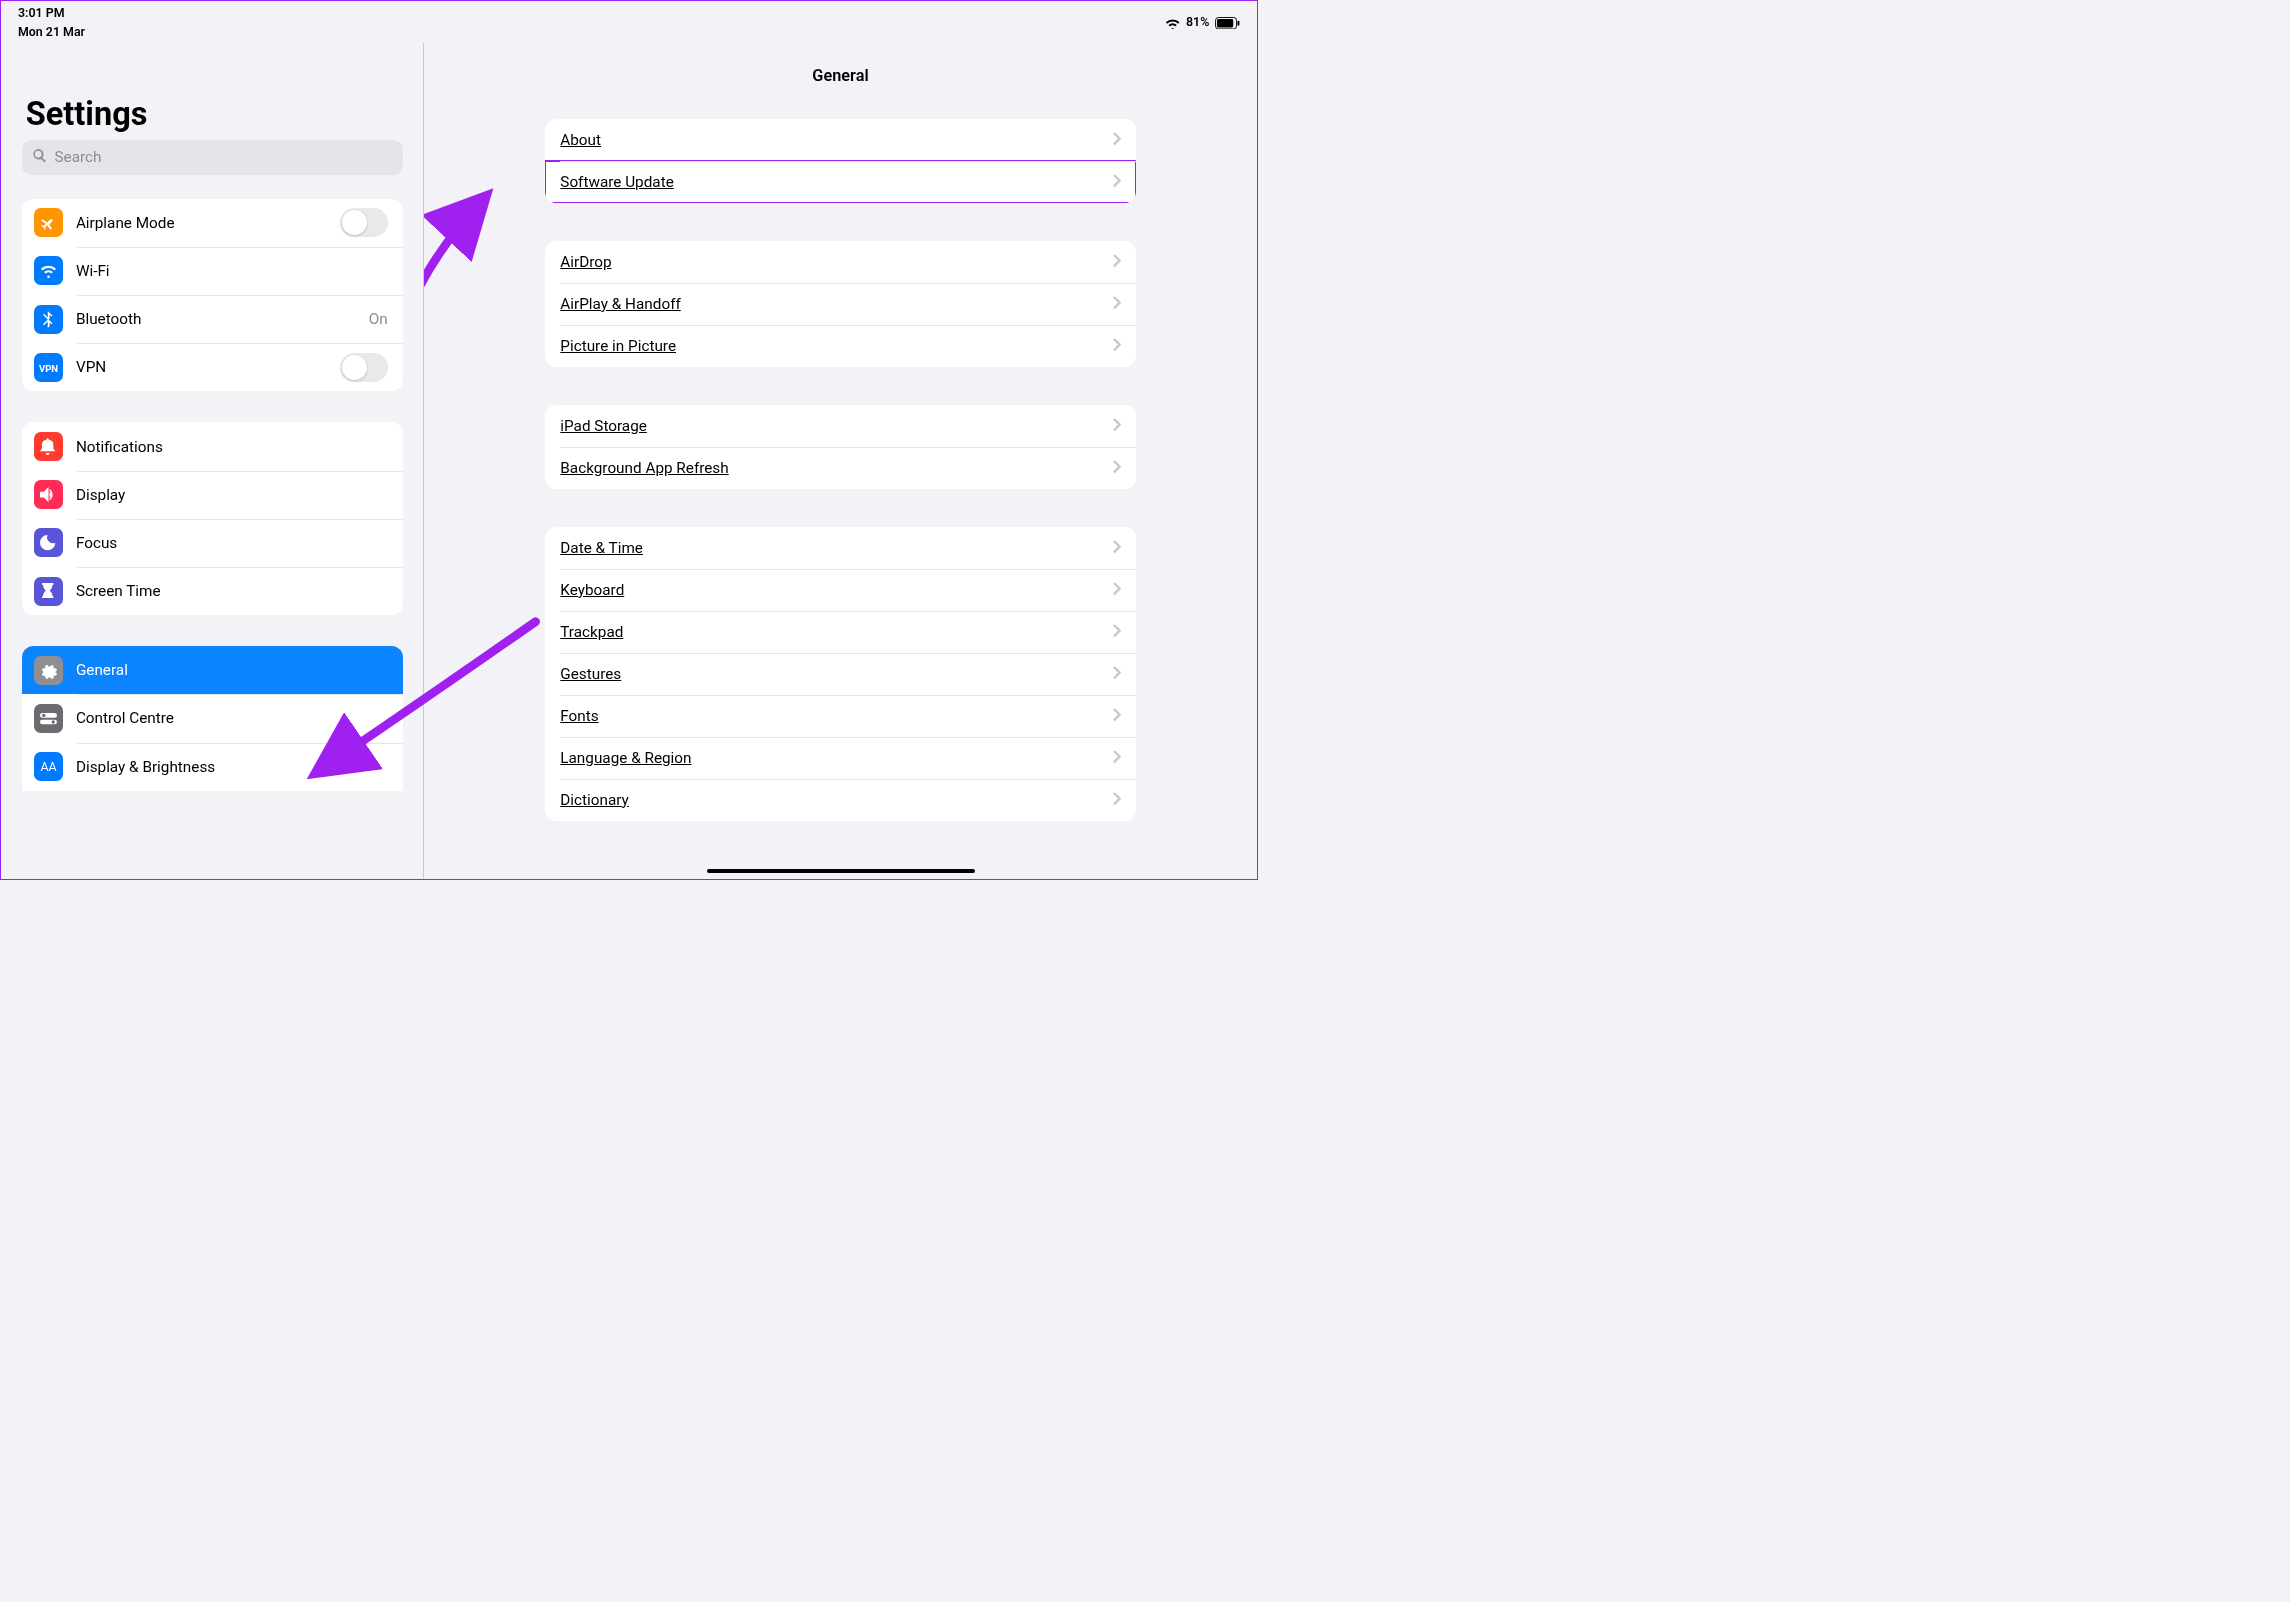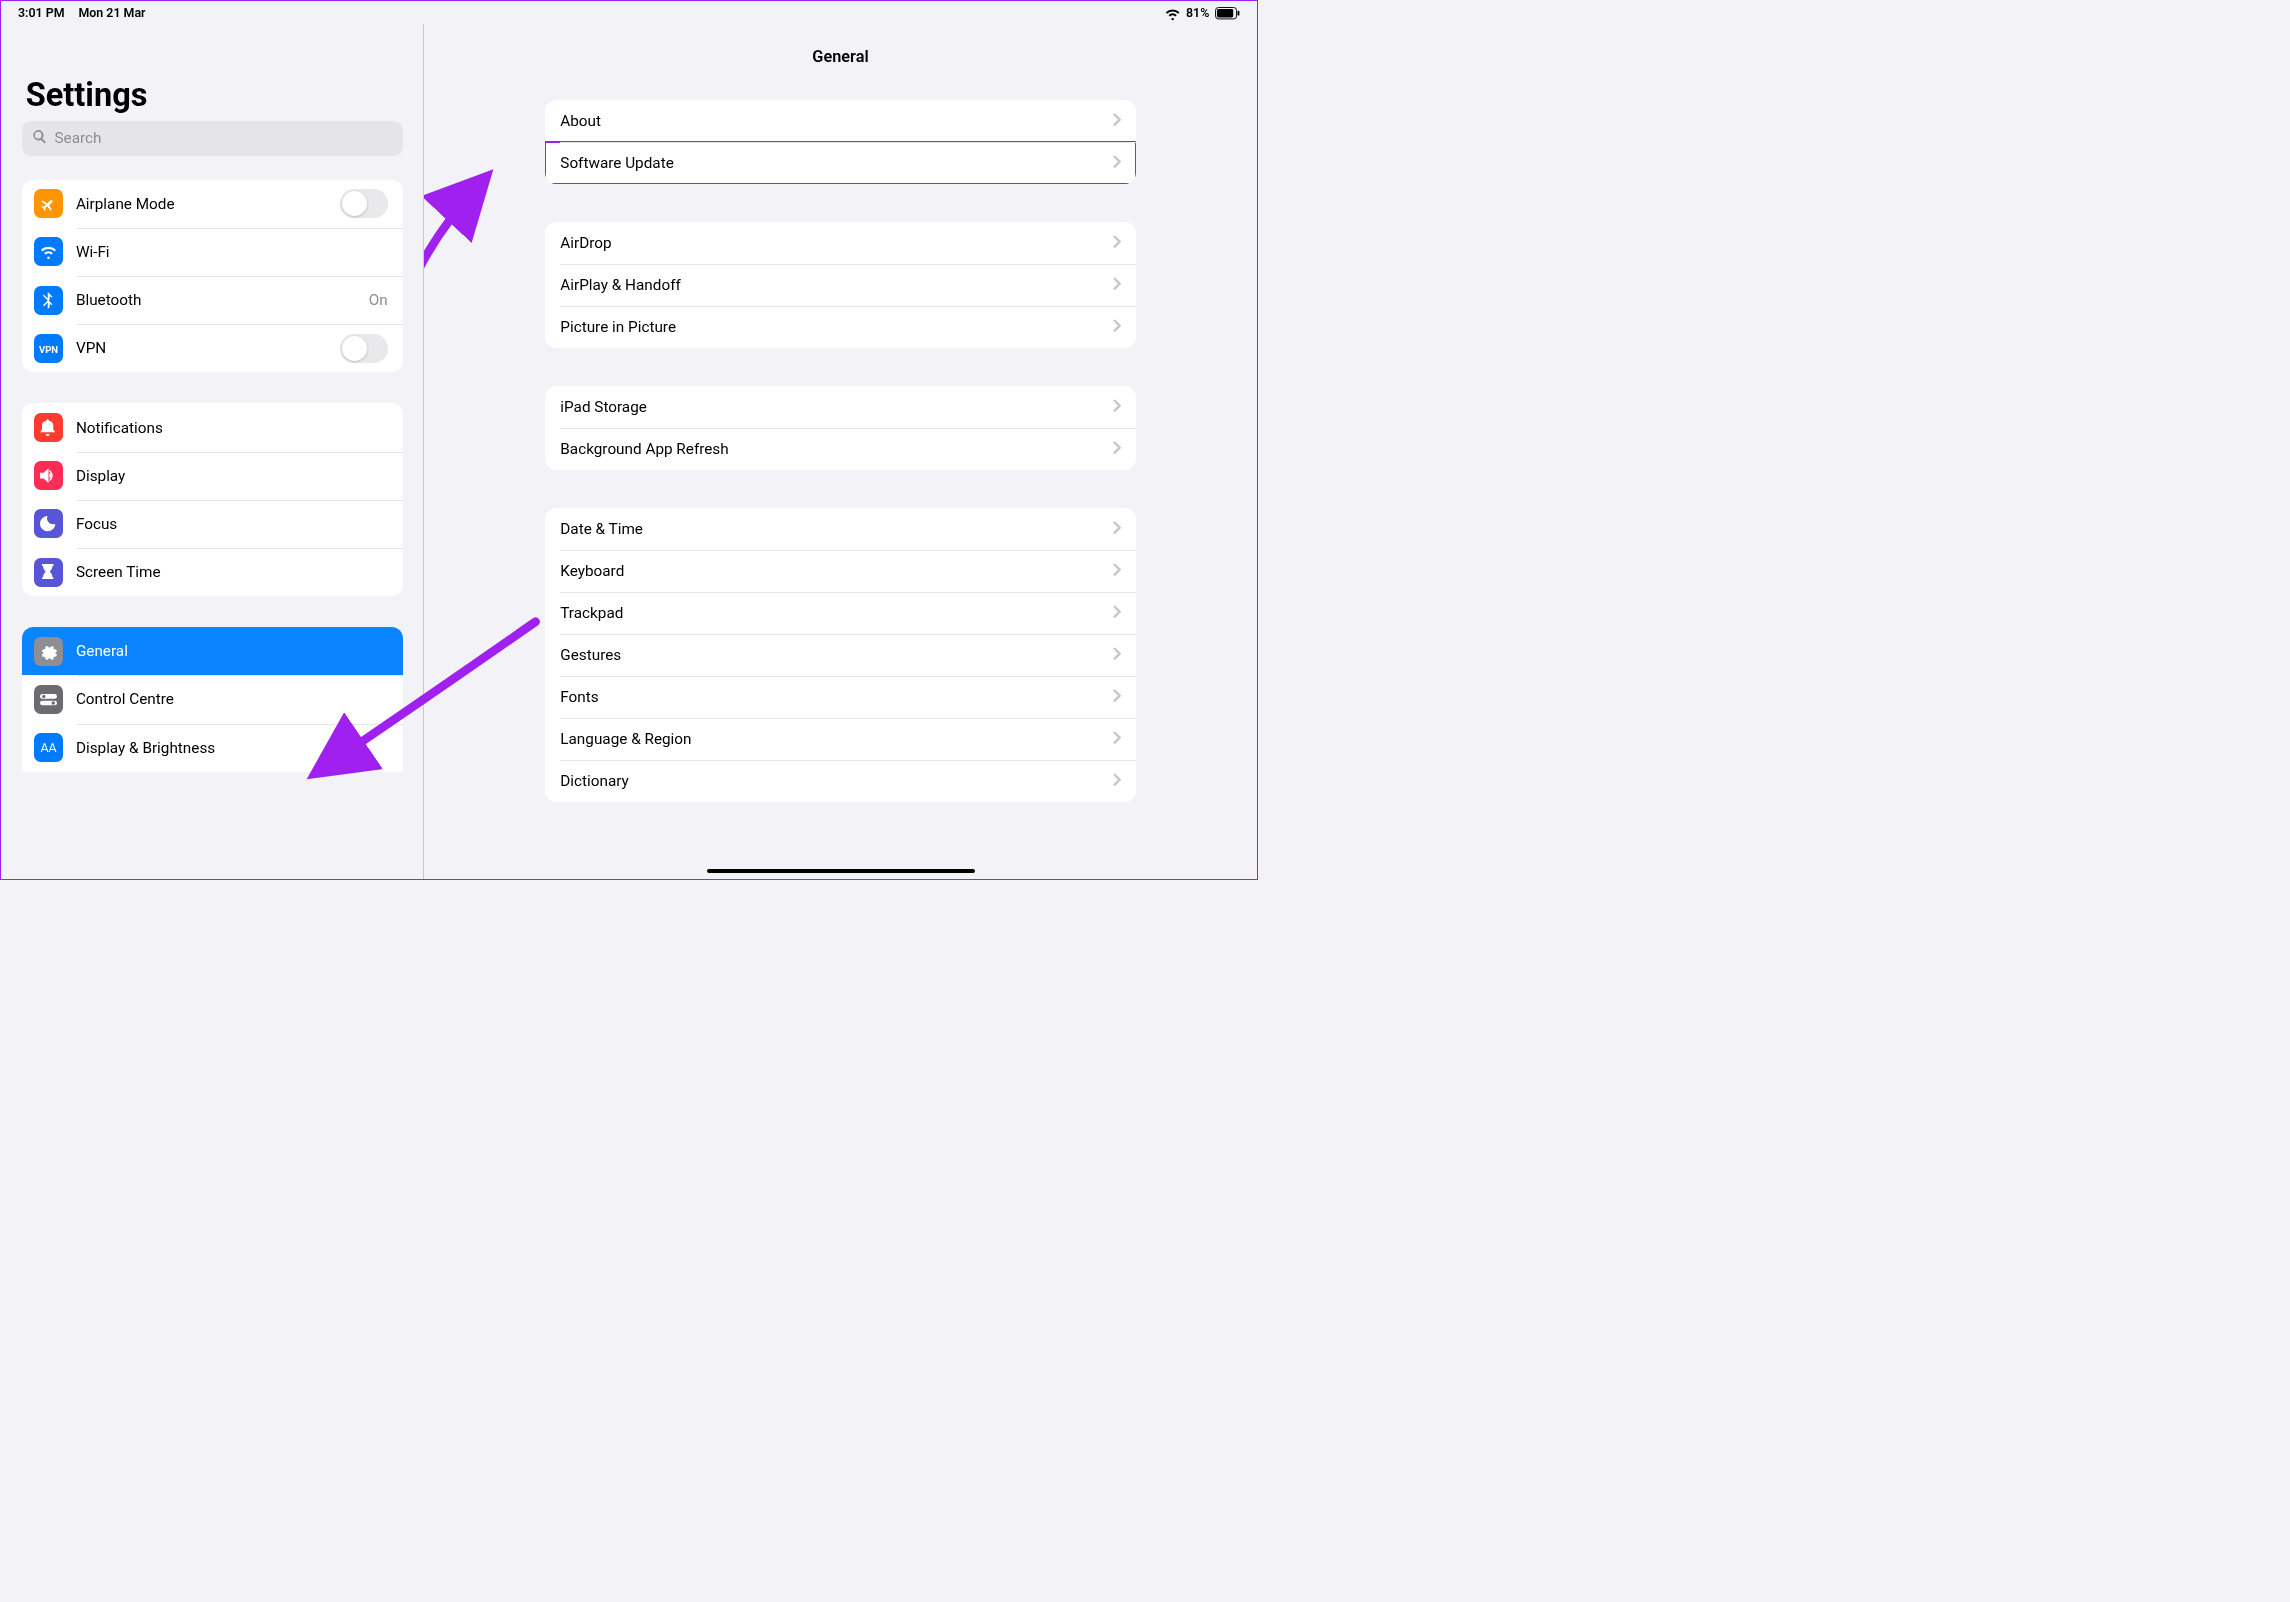--- a/index.html
+++ b/index.html
@@ -1,20 +1,20 @@
 <!DOCTYPE html>
 <html><head>
   <meta charset="utf-8">
   <style>
     * { margin: 0; padding: 0; box-sizing: border-box; font-family: -apple-system, BlinkMacSystemFont, "Segoe UI", Roboto, Helvetica, Arial, sans-serif; }
     body { background: #f2f2f7; display: flex; flex-direction: column; height: 880px; width: 1258px; border: 1.9px solid #a020f0; overflow: hidden; }
     
     
     .status-bar { display: flex; justify-content: space-between; align-items: center; padding: 3.8px 17px; font-size: 12.4px; font-weight: 600; color: #000; }
-    .status-left { display: flex; gap: 14px; }
+    .status-left { display: flex; gap: 4px; flex-direction: column; }
     .status-right { display: flex; align-items: flex-end; gap: 5.7px; }
     .wifi-icon svg, .battery-icon svg { display: block; }
     
     
     .content { display: flex; flex: 1; overflow: hidden; }
     .sidebar { width: 423px; padding: 0 21px; overflow-y: hidden; position: relative; }
     .divider-line { position: absolute; right: 0; top: -19px; bottom: 0; width: 1px; background: #c7c7cc; }
     .main { flex: 1; display: flex; flex-direction: column; align-items: center; overflow: hidden; position: relative; }
     
     
@@ -47,21 +47,21 @@
     .side-icon { width: 29px; height: 29px; border-radius: 6.7px; display: flex; align-items: center; justify-content: center; flex-shrink: 0; }
     .side-icon svg { fill: #fff; }
     .side-label { font-size: 15.3px; flex: 1; }
     .side-value { font-size: 15.3px; color: #8e8e93; }
     .toggle { width: 48px; height: 29px; border-radius: 14.3px; background: #e9e9eb; position: relative; }
     .toggle::after { content: ""; position: absolute; left: 1.9px; top: 1.9px; width: 25px; height: 25px; border-radius: 50%; background: #fff; box-shadow: 0 1px 2.9px rgba(0,0,0,0.2); }
     
     
     .main-title { font-size: 16.3px; font-weight: 600; margin: 23px 0 34px; }
     .main-groups { width: 591px; display: flex; flex-direction: column; gap: 38px; }
-    .main-group { background: #fff; border-radius: 11.5px; overflow: hidden; }
+    .main-group { background: #fff; border-radius: 11.5px; overflow: hidden; text-decoration: underline; }
     .main-row { display: flex; align-items: center; justify-content: space-between; padding: 11.5px 15.3px; position: relative; }
     .main-row + .main-row::before { content: ""; position: absolute; left: 15.3px; right: 0; top: 0; height: 1px; background: #e5e5ea; }
     .main-row-label { font-size: 15.3px; }
     .main-row.highlighted { outline: 2.9px solid #a020f0; outline-offset: -1.9px; z-index: 2; justify-content: space-between; }
     .chev { color: #c7c7cc; }
     .chev svg { stroke: #c7c7cc; fill: none; stroke-width: 2.5; }
     
     
     .arrow-svg { position: absolute; pointer-events: none; z-index: 10; }
     

